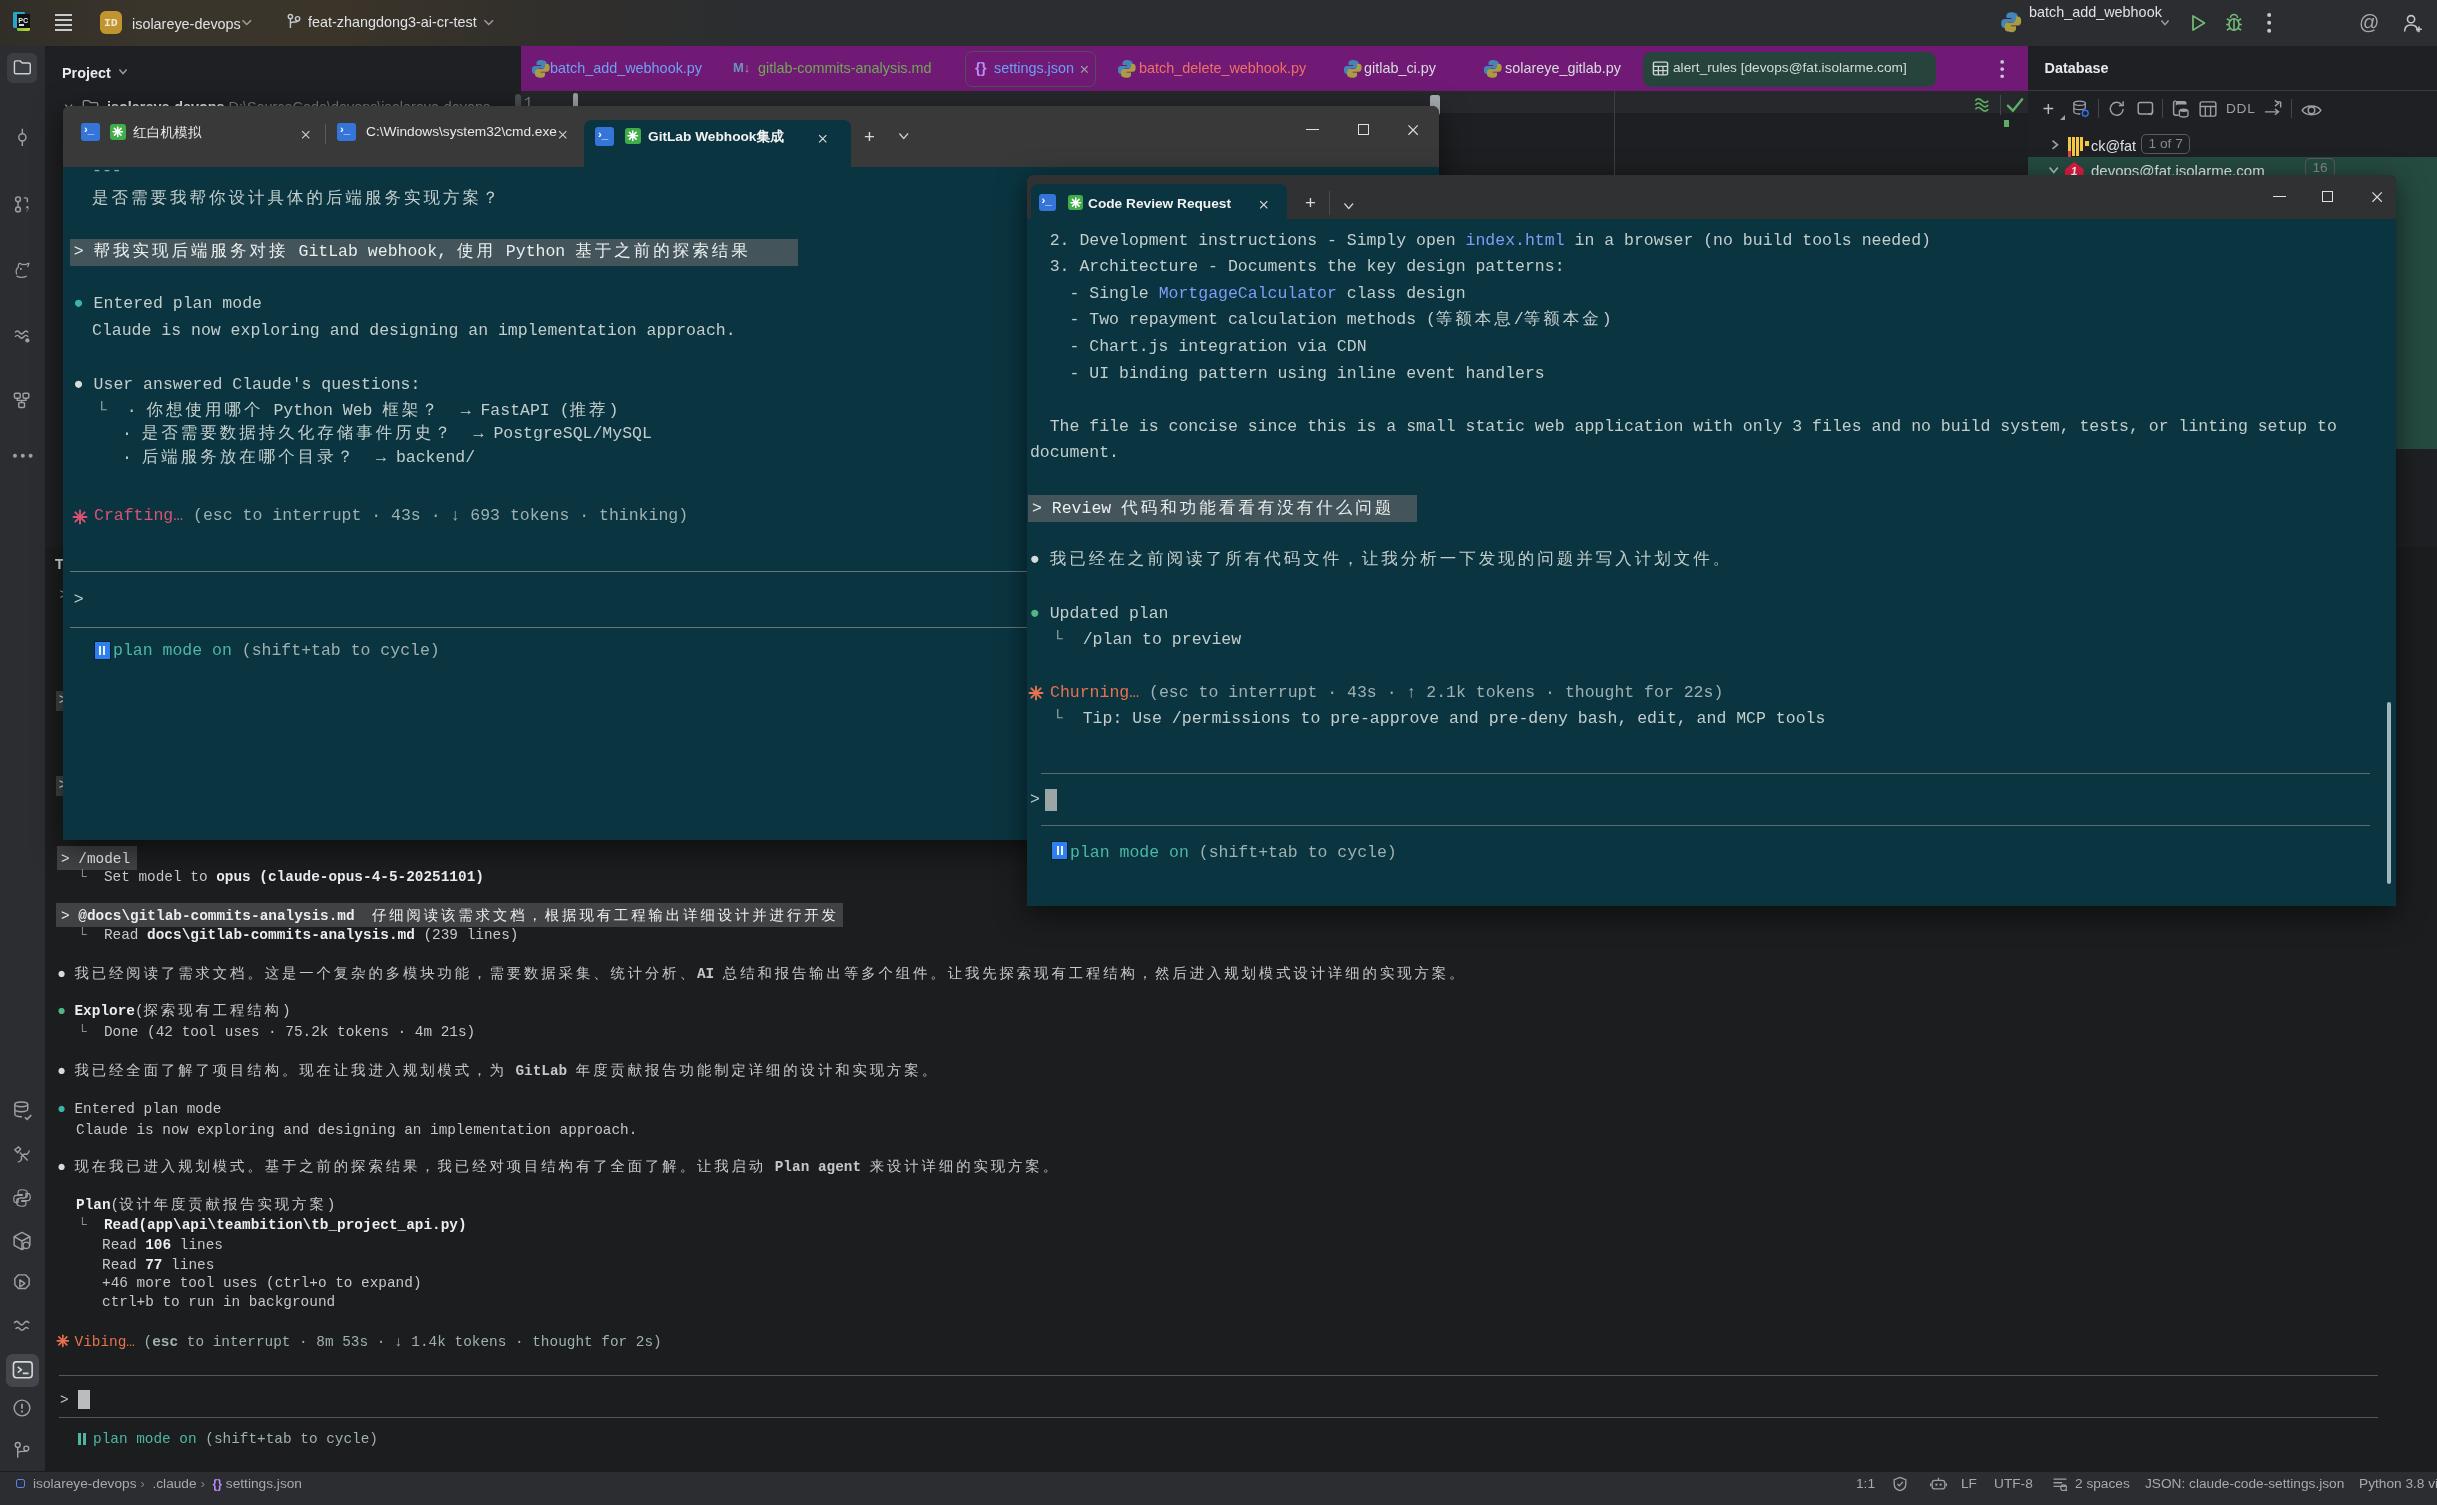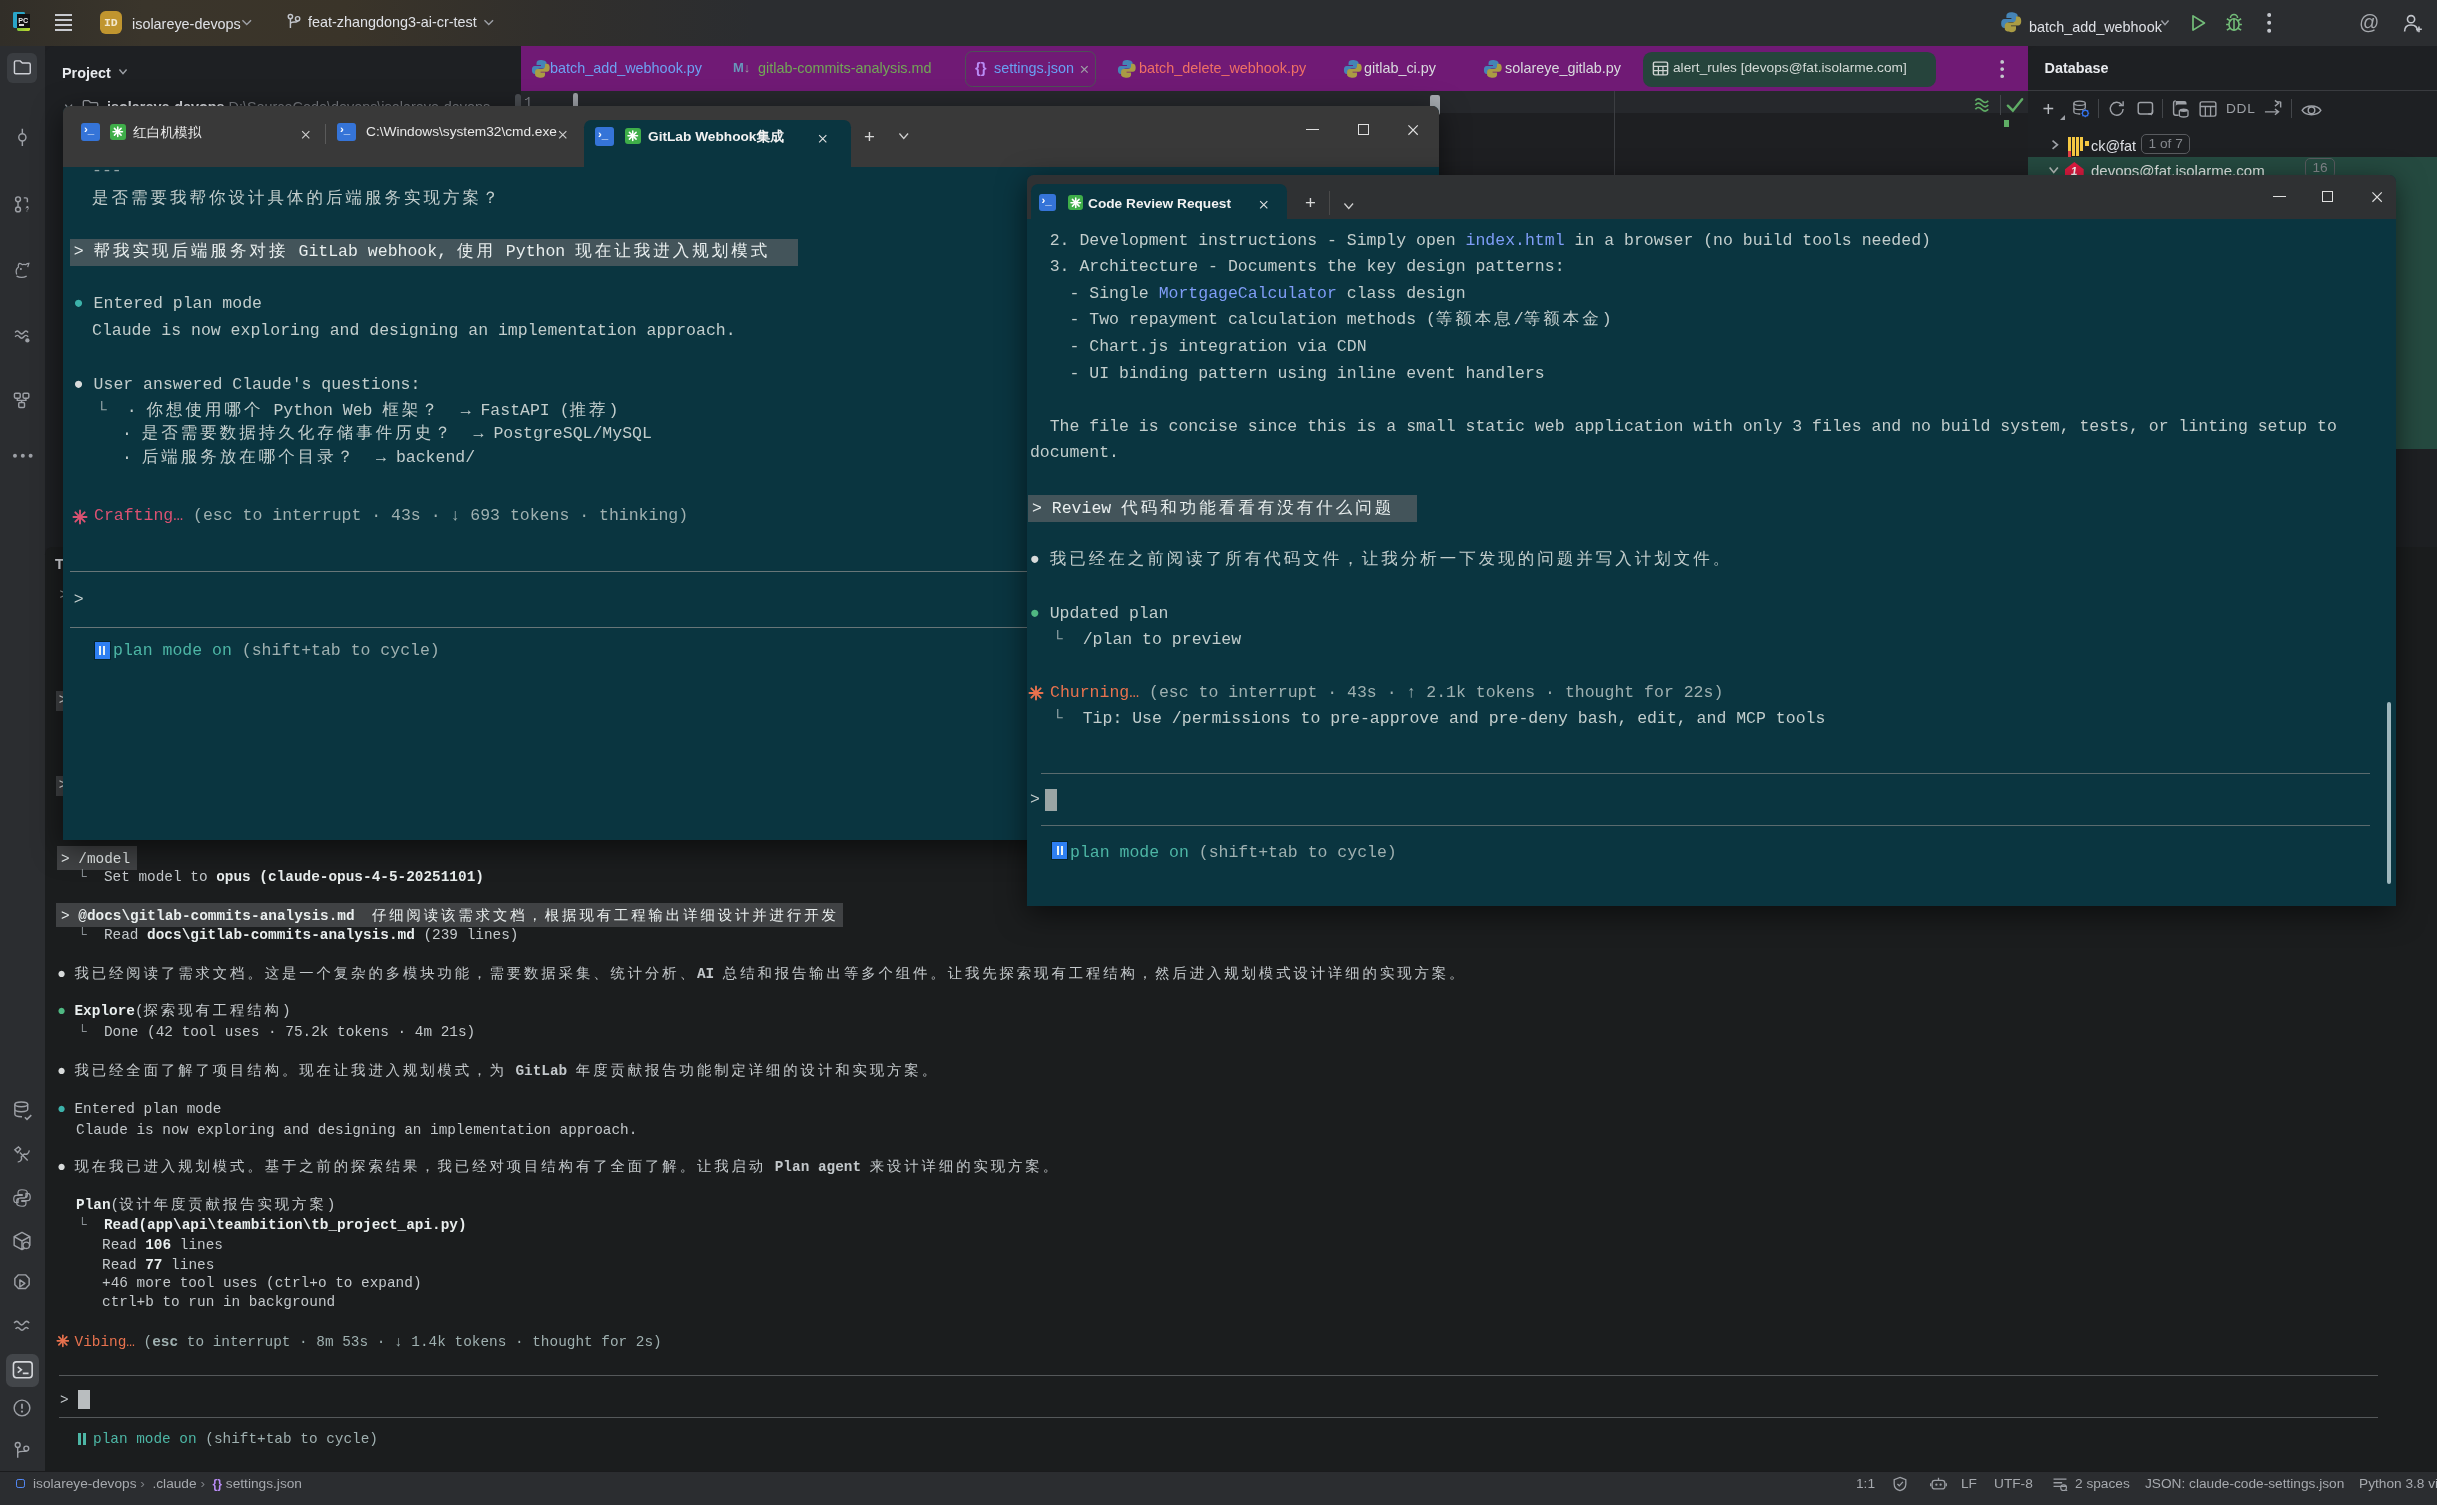--- a/index.html
+++ b/index.html
@@ -67,21 +67,21 @@
     </svg>
     <div class="abs" style="left:308px; top:14.4px; color:#dfe1e6; font-size:14.4px;">feat-zhangdong3-ai-cr-test</div>
     <svg class="abs" style="left:483px; top:18px;" width="11.5" height="8.6" viewBox="0 0 16 12">
         <path d="M2 3 L8 9 L14 3" stroke="#9da0a6" stroke-width="2" fill="none"></path>
       </svg>
 
     <svg class="abs" style="left:1999px; top:10px;" width="24.4" height="24.4" viewBox="0 0 34 34">
       <path d="M16.8 3 c-4 0-6.5 1.7-6.5 4.7 v3.5 h7 v1.2 H7.5 c-3 0-4.5 2.3-4.5 6.3 s1.6 6.3 4.5 6.3 h2.8 v-3.6 c0-2.7 2.4-4.8 5-4.8 h6.5 c2.3 0 4.2-2 4.2-4.3 V7.7 C26 4.7 21.5 3 16.8 3 z" fill="#4584b6"></path>
       <path d="M17.2 31 c4 0 6.5-1.7 6.5-4.7 v-3.5 h-7 v-1.2 h9.8 c3 0 4.5-2.3 4.5-6.3 s-1.6-6.3-4.5-6.3 h-2.8 v3.6 c0 2.7-2.4 4.8-5 4.8 h-6.5 c-2.3 0-4.2 2-4.2 4.3 v4.6 C8 29.3 12.5 31 17.2 31 z" fill="#aa9c44"></path>
     </svg>
-    <div class="abs" style="left:2029px; top:19px; color:#dfe1e6; font-size:14.4px;">batch_add_webhook</div>
+    <div class="abs" style="left:2029px; top:4px; color:#dfe1e6; font-size:14.4px;">batch_add_webhook</div>
     <svg class="abs" style="left:2160px; top:18.7px;" width="10" height="7.2" viewBox="0 0 14 10">
         <path d="M2 2 L7 8 L12 2" stroke="#9da0a6" stroke-width="2" fill="none"></path>
       </svg>
     <svg class="abs" style="left:2188px; top:13px;" width="20" height="20" viewBox="0 0 28 28">
         <path d="M7 4 L23 14 L7 24 Z" stroke="#73bd79" stroke-width="2.4" fill="none" stroke-linejoin="round"></path>
       </svg>
     <svg class="abs" style="left:2224px; top:13px;" width="20" height="20" viewBox="0 0 28 28">
       <ellipse cx="14" cy="16" rx="7" ry="8" stroke="#73bd79" stroke-width="2.2" fill="none"></ellipse>
       <path d="M9 7 a5 5 0 0 1 10 0 M14 8 V24 M3 16 H7 M21 16 H25 M4 8 L9 11 M24 8 L19 11 M4 24 L9 21 M24 24 L19 21" stroke="#73bd79" stroke-width="2.2" fill="none"></path>
     </svg>
@@ -454,21 +454,21 @@
       <div class="abs" style="left:1295px; top:18px; width:10.8px; height:10.8px; border:1.1px solid #e0e0e0;"></div>
       <svg class="abs" style="left:1344px; top:18px;" width="12.2" height="12.2" viewBox="0 0 17 17">
           <path d="M2 2 L15 15 M15 2 L2 15" stroke="#e0e0e0" stroke-width="1.6"></path>
         </svg>
     </div>
     <div id="w1content" class="abs" style="left:0; top:61px; width:1376px; height:673px; overflow:hidden;">
 
       <div class="tline w1line" style="left:29px; top:-8.6px;"><span class="dim">---</span></div>
       <div class="tline w1line" style="left:29px; top:18.7px;"><span class="cjk">是否需要我帮你设计具体的后端服务实现方案？</span></div>
       <div class="abs" style="left:6.5px; top:72px; width:728px; height:26.6px; background:#43545a;"></div>
-      <div class="tline w1line" style="left:10.8px; top:72px;"><span class="wht">&gt; <span class="cjk">帮我实现后端服务对接</span> GitLab webhook, <span class="cjk">使用</span> Python <span class="cjk">现在让我进入规划模式</span></span></div>
+      <div class="tline w1line" style="left:10.8px; top:72px;"><span class="wht">&gt; <span class="cjk">帮我实现后端服务对接</span> GitLab webhook, <span class="cjk">使用</span> Python <span class="cjk">基于之前的探索结果</span></span></div>
       <div class="tline w1line" style="left:10.8px; top:124px;"><span class="teal">●</span> Entered plan mode</div>
       <div class="tline w1line" style="left:29px; top:151px;">Claude is now exploring and designing an implementation approach.</div>
       <div class="tline w1line" style="left:10.8px; top:205px;"><span style="color:#d8dbdb;">●</span> User answered Claude's questions:</div>
       <div class="tline w1line" style="left:34px; top:231px;"><span class="dim">└</span>  · <span class="cjk">你想使用哪个</span> Python Web <span class="cjk">框架？</span>  → FastAPI (<span class="cjk">推荐</span>)</div>
       <div class="tline w1line" style="left:59px; top:254px;">· <span class="cjk">是否需要数据持久化存储事件历史？</span>  → PostgreSQL/MySQL</div>
       <div class="tline w1line" style="left:59px; top:278px;">· <span class="cjk">后端服务放在哪个目录？</span>  → backend/</div>
       <div class="tline w1line" style="left:31px; top:336px;"><span class="pink">Crafting…</span> <span class="gry">(esc to interrupt · 43s · ↓ 693 tokens · thinking)</span></div>
         <svg class="abs" style="left:8.6px; top:342px;" width="16" height="16" viewBox="0 0 22 22">
           <g stroke="#db5272" stroke-width="2.6" stroke-linecap="round">
             <line x1="11" y1="2" x2="11" y2="20"></line>

